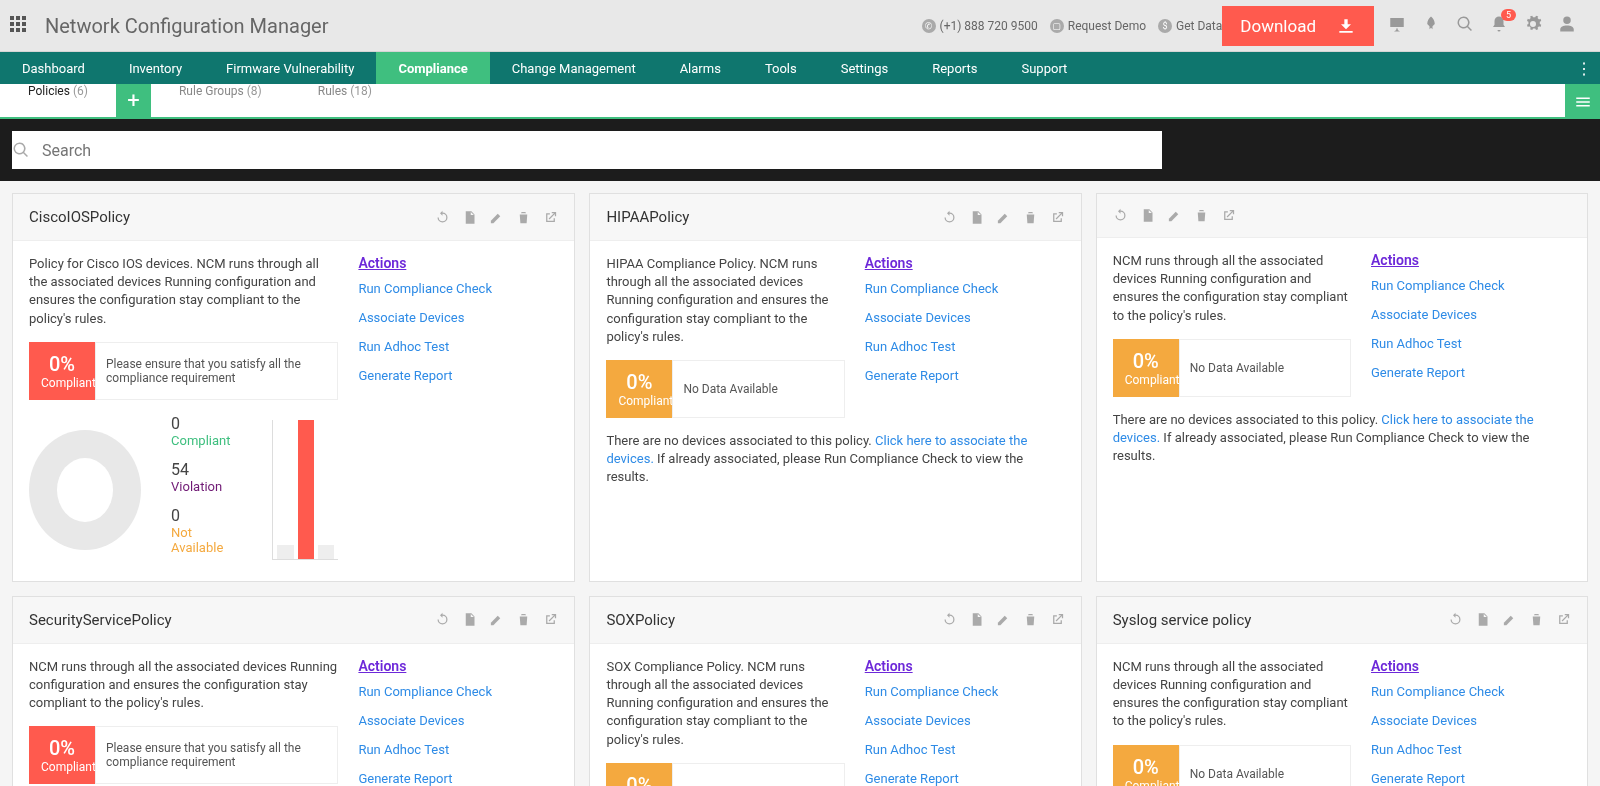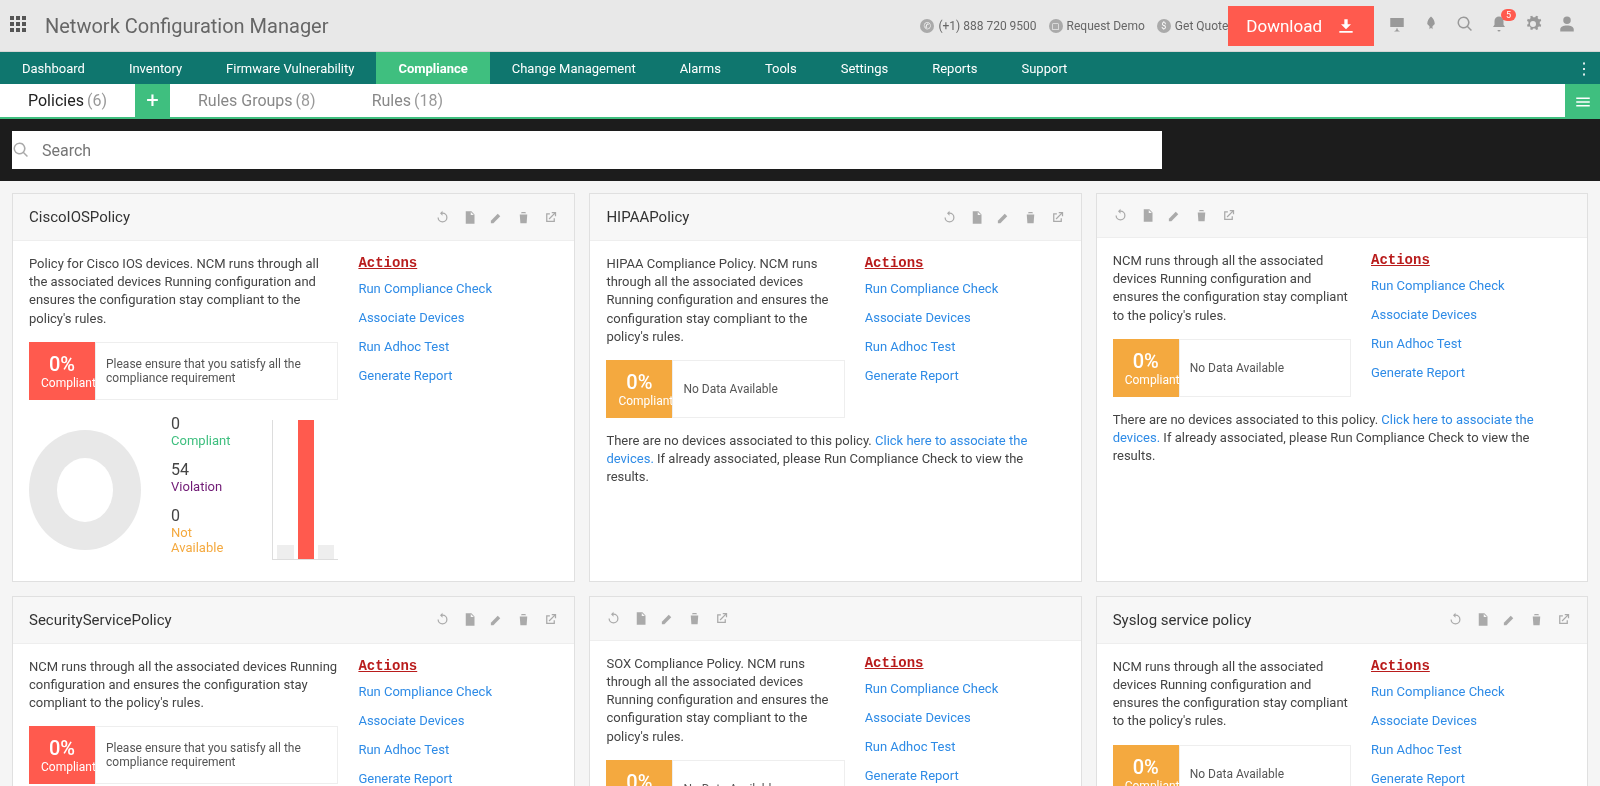--- a/index.html
+++ b/index.html
@@ -7,35 +7,35 @@
 
 
 .topbar { height: 52px; background: #e8e8e8; display: flex; align-items: center; padding: 0 10px; border-bottom: 1px solid #d5d5d5; }
 .app-grid-ico { width: 20px; height: 20px; display: grid; grid-template-columns: repeat(3,4px); grid-template-rows: repeat(3,4px); gap: 2px; margin-right: 15px; cursor: pointer; }
 .app-grid-ico span { background:#555; }
 .app-title { font-size: 20px; color:#666; font-weight: 400; flex:0 0 auto; }
 .top-spacer { flex:1; }
 .top-links { display:flex; align-items:center; gap:12px; font-size:12px; color:#666; }
 .top-link { display:flex; align-items:center; gap:4px; cursor:pointer; }
 .circle-ico { width:14px; height:14px; border-radius:50%; background:#aaa; display:inline-flex; align-items:center; justify-content:center; color:#fff; font-size:9px; }
-.download-btn { background:#ff5a4e; color:#fff; padding:0 18px; height:40px; display:flex; align-items:center; gap:14px; font-size:17px; cursor:pointer; }
+.download-btn { background:#ff5a4e; color:#fff; padding:0 18px; height:40px; display:flex; align-items:center; gap:20px; font-size:17px; cursor:pointer; }
 .top-icons { display:flex; align-items:center; gap:16px; padding:0 14px; }
 .gray-ico { color:#999; cursor:pointer; position:relative; }
 .gray-ico svg { width:18px; height:18px; fill:#999; }
 .badge { position:absolute; top:-6px; right:-8px; background:#ff5a4e; color:#fff; font-size:9px; border-radius:8px; padding:1px 5px; }
 
 
 .navbar { height:32px; background:#0f766e; display:flex; align-items:stretch; position:relative; }
 .nav-item { color:#fff; font-size:13px; padding:0 22px; display:flex; align-items:center; cursor:pointer; }
 .nav-item.active { background:#3fbf7f;font-weight:bold; }
 .nav-dots { position:absolute; right:8px; top:0; height:32px; display:flex; align-items:center; color:#fff; cursor:pointer; }
 
 
 .subtabs { height:35px; background:#fff; border-bottom:2px solid #3fbf7f; display:flex; align-items:stretch; position:relative; }
-.subtab { padding:0 28px; display:flex; align-items:center; font-size:16px; color:#888; cursor:pointer; }
+.subtab { padding:0 28px; display:flex; font-size:12px; color:#888; cursor:pointer; }
 .subtab.active { color:#222; }
 .subtab .count { color:#999; margin-left:3px; }
 .plus-btn { width:35px; background:#3fbf7f; color:#fff; display:flex; align-items:center; justify-content:center; font-size:22px; cursor:pointer; }
 .hamburger { position:absolute; right:0; top:0; width:35px; height:35px; background:#3fbf7f; display:flex; align-items:center; justify-content:center; cursor:pointer; }
 .hamburger svg { width:18px; height:18px; fill:#fff; }
 
 
 .searchbar-wrap { background:#1c1c1c; padding:12px; }
 .searchbar { background:#fff; height:38px; display:flex; align-items:center; padding:0 0; gap:12px; width:1150px; }
 .searchbar svg { width:18px; height:18px; fill:#aaa; }
@@ -45,21 +45,21 @@
 .cards-area { padding:12px; display:grid; grid-template-columns: repeat(3, 1fr); gap:14px; height:calc(786px - 40px - 32px - 35px - 62px); overflow-y:auto; }
 .card { background:#fff; border:1px solid #e0e0e0; display:flex; flex-direction:column; }
 .card-header { background:#f7f7f7; border-bottom:1px solid #eee; padding:14px 16px; display:flex; align-items:center; }
 .card-title { font-size:15px; color:#333; flex:1; }
 .card-icons { display:flex; gap:12px; }
 .card-icons svg { width:15px; height:15px; fill:#aaa; cursor:pointer; }
 .card-body { padding:14px 16px; display:flex; gap:20px; }
 .body-left { flex:1; }
 .body-right { width:200px; }
 .desc { font-size:13px; color:#444; line-height:1.4; margin-bottom:14px; }
-.actions-hd { font-size:14px; color:#b91c1c; text-decoration:underline; font-weight:600; margin-bottom:10px;font-family:Liberation Mono, monospace; }
+.actions-hd { font-size:14px; color:#6d28d9; text-decoration:underline; font-weight:600; margin-bottom:10px; }
 .action-link { display:block; font-size:13px; color:#2e8be6; margin-bottom:14px; cursor:pointer; }
 .stat-row { display:flex; gap:0; }
 .stat-box { padding:10px 12px; text-align:center; display:flex; flex-direction:column; justify-content:center; }
 .stat-box.red { background:#ff5a4e; color:#fff; width:66px; }
 .stat-box.orange { background:#f4a93f; color:#fff; width:66px; }
 .stat-pct { font-size:20px; font-weight:500; }
 .stat-label { font-size:12px; }
 .stat-msg { background:#fff; border:1px solid #eee; padding:8px 10px; font-size:12px; color:#555; flex:1; display:flex; align-items:center; }
 .chart-row { display:flex; align-items:center; gap:30px; margin-top:14px; }
 .donut { width:120px; height:120px; border-radius:50%; background:#e8e8e8; position:relative; }
@@ -101,21 +101,21 @@
     <span class="top-link">
       <span class="circle-ico">✆</span>
       <span>(+1) 888 720 9500</span>
     </span>
     <span class="top-link">
       <span class="circle-ico">▢</span>
       <span>Request Demo</span>
     </span>
     <span class="top-link">
       <span class="circle-ico">$</span>
-      <span>Get Quote</span>
+      <span>Get Data</span>
     </span>
   </div>
   <div class="download-btn">
     <span>Download</span>
     <svg viewBox="0 0 24 24" width="20" height="20" fill="#fff">
         <path d="M12 16l-6-6h4V4h4v6h4l-6 6zm-8 2h16v2H4v-2z"></path>
       </svg>
   </div>
   <div class="top-icons">
     <span class="gray-ico"><svg viewBox="0 0 24 24">
@@ -156,21 +156,21 @@
     <span class="nav-dots">⋮</span>
 </div>
 
 <div class="subtabs" id="subtabs">
   <div class="subtab active">
       <span>Policies</span> 
       <span class="count">(6)</span>
     </div>
     <div class="plus-btn">+</div>
     <div class="subtab">
-      <span>Rules Groups</span> 
+      <span>Rule Groups</span> 
       <span class="count">(8)</span>
     </div>
     <div class="subtab">
       <span>Rules</span> 
       <span class="count">(18)</span>
     </div>
     <div class="hamburger">
     <svg viewBox="0 0 24 24">
         <path d="M3 6h18v2H3V6zm0 5h18v2H3v-2zm0 5h18v2H3v-2z"></path>
       </svg>
@@ -378,20 +378,21 @@
   <span class="action-link">Run Compliance Check</span>
   <span class="action-link">Associate Devices</span>
   <span class="action-link">Run Adhoc Test</span>
   <span class="action-link">Generate Report</span>
         </div>
     </div>
 
   </div>
     <div class="card">
     <div class="card-header">
+      <div class="card-title">SOXPolicy</div>
       <div class="card-icons">
           <svg viewBox="0 0 24 24">
             <path d="M12 4V1L8 5l4 4V6a6 6 0 11-6 6H4a8 8 0 108-8z"></path>
           </svg>
           <svg viewBox="0 0 24 24">
             <path d="M6 2h9l5 5v15H6V2zm8 1v5h5"></path>
           </svg>
           <svg viewBox="0 0 24 24">
             <path d="M3 17l11-11 4 4L7 21H3v-4z"></path>
           </svg>

